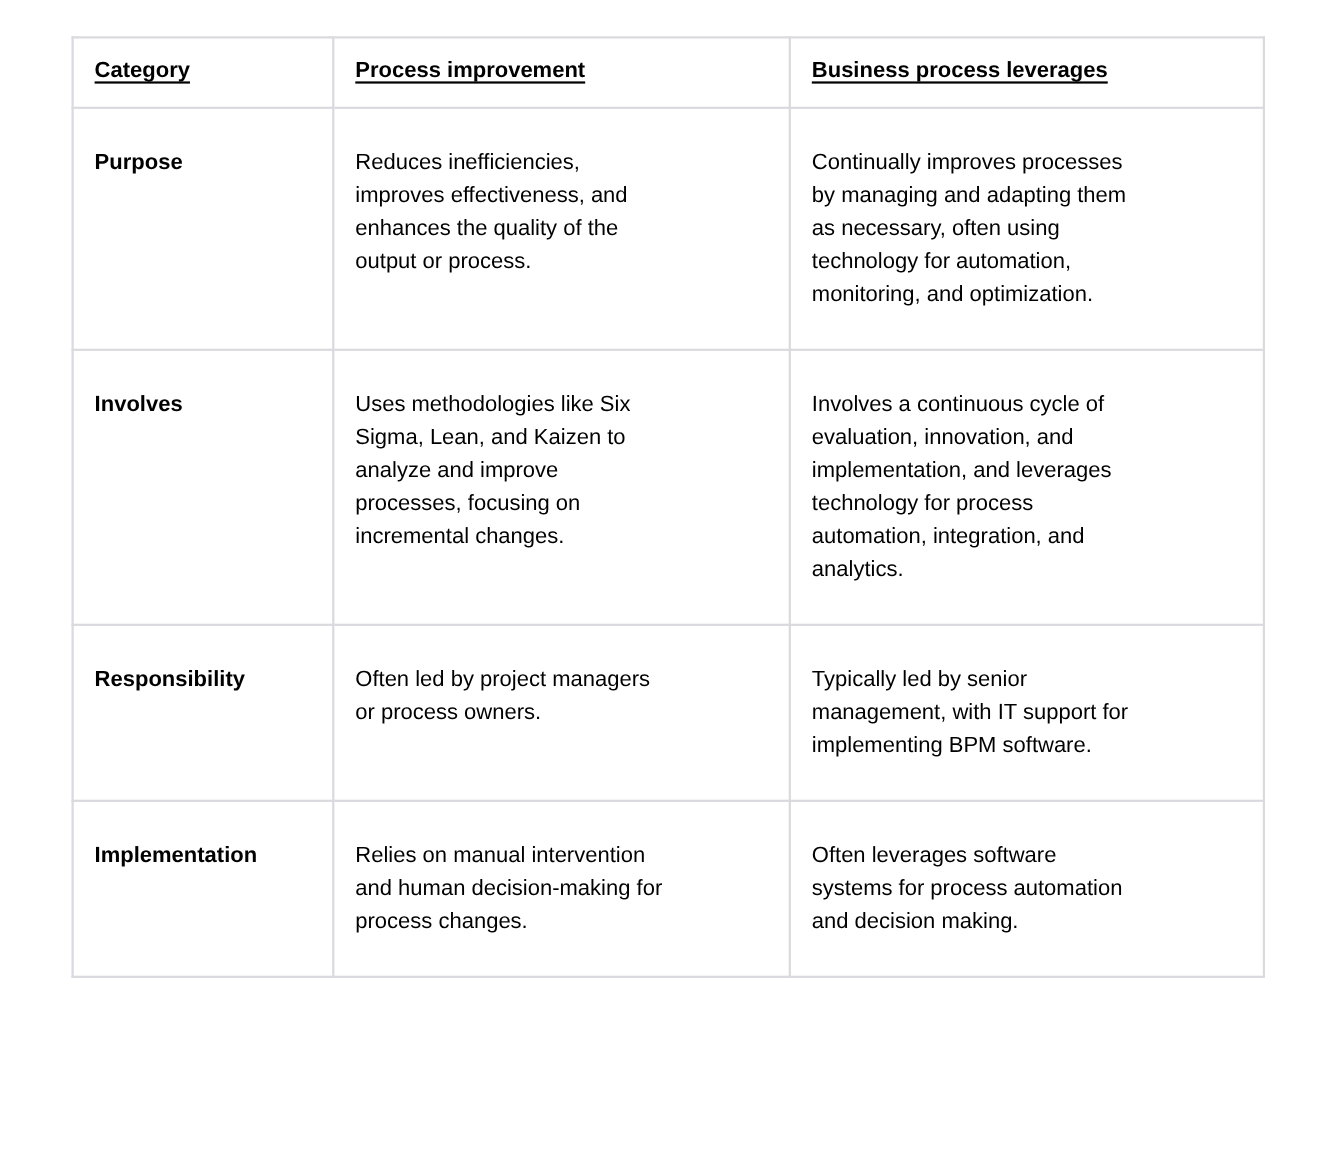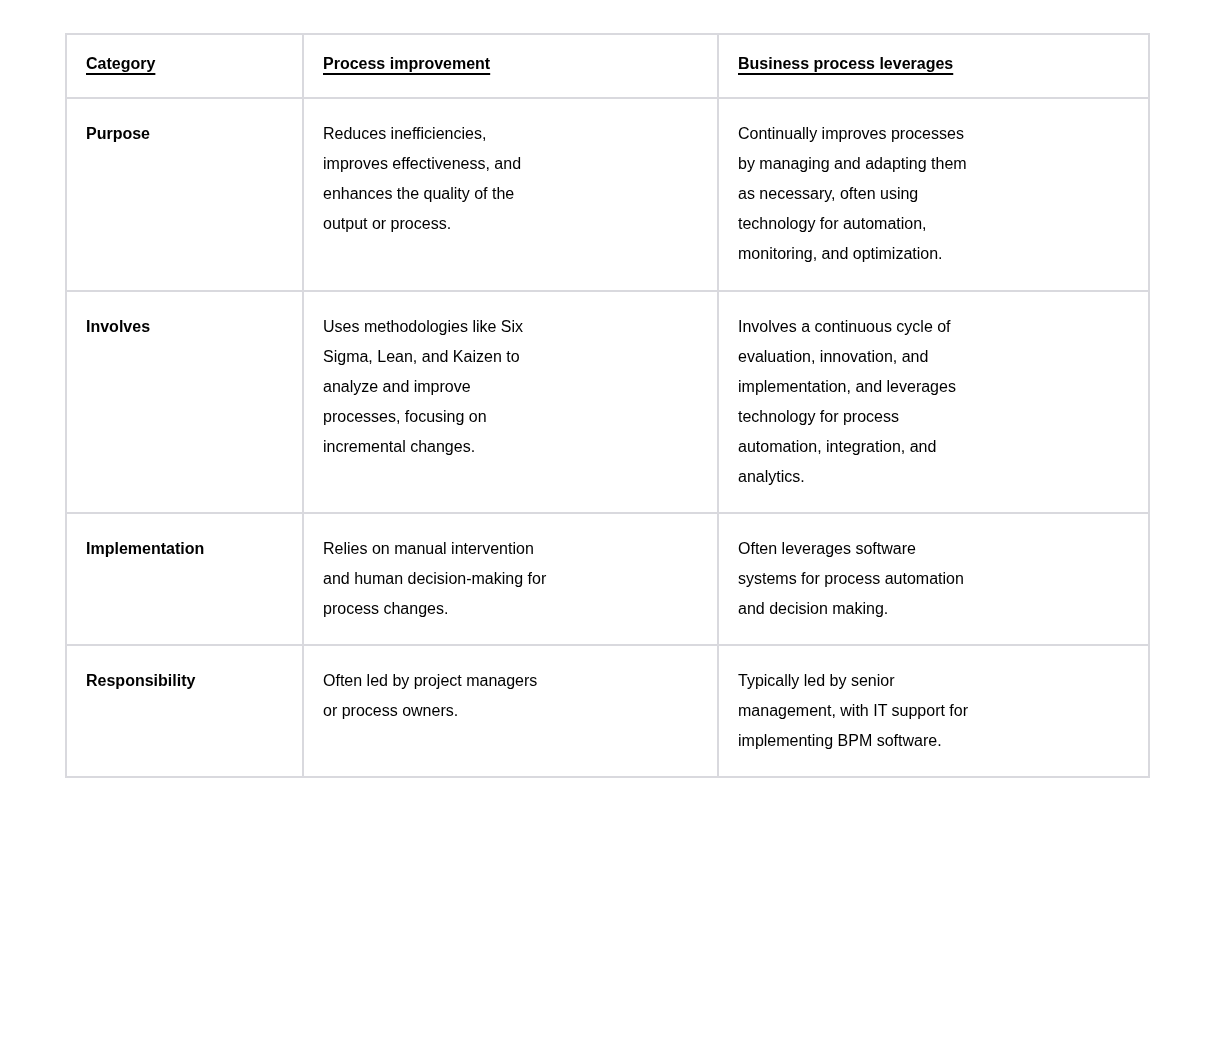--- a/index.html
+++ b/index.html
@@ -23,36 +23,36 @@
     border-collapse: collapse;
     table-layout: fixed;
   }
   table.compare col.c1 { width: 237px; }
   table.compare col.c2 { width: 415px; }
   table.compare col.c3 { width: 431px; }
   table.compare th,
   table.compare td {
     border: 2px solid #d9d9de;
     background: #ffffff;
-    font-size: 16px;
+    font-size: 20px;
     line-height: 30px;
     text-align: left;
     box-sizing: border-box;
   }
   table.compare th {
     font-weight: bold;
     text-decoration: underline;
     text-decoration-thickness: 2px;
     text-underline-offset: 4px;
     vertical-align: middle;
     padding: 10px 19px 14px 19px;
   }
   table.compare td {
     vertical-align: top;
-    padding: 20px 19px;
+    padding: 34px 19px;
     white-space: pre-line;
   }
   table.compare td.rowlabel {
     font-weight: bold;
     white-space: normal;
   }
 </style>
 </head>
 <body>
 
@@ -90,32 +90,32 @@
 analyze and improve
 processes, focusing on
 incremental changes.</td>
         <td>Involves a continuous cycle of
 evaluation, innovation, and
 implementation, and leverages
 technology for process
 automation, integration, and
 analytics.</td>
       </tr>
+      <tr style="height:132px">
+        <td class="rowlabel">Responsibility</td>
+        <td>Often led by project managers
+or process owners.</td>
+        <td>Typically led by senior
+management, with IT support for
+implementing BPM software.</td>
+      </tr>
       <tr style="height:125px">
         <td class="rowlabel">Implementation</td>
         <td>Relies on manual intervention
 and human decision-making for
 process changes.</td>
         <td>Often leverages software
 systems for process automation
 and decision making.</td>
       </tr>
-      <tr style="height:132px">
-        <td class="rowlabel">Responsibility</td>
-        <td>Often led by project managers
-or process owners.</td>
-        <td>Typically led by senior
-management, with IT support for
-implementing BPM software.</td>
-      </tr>
     </tbody>
   </table>
 </div>
 
 </body></html>

